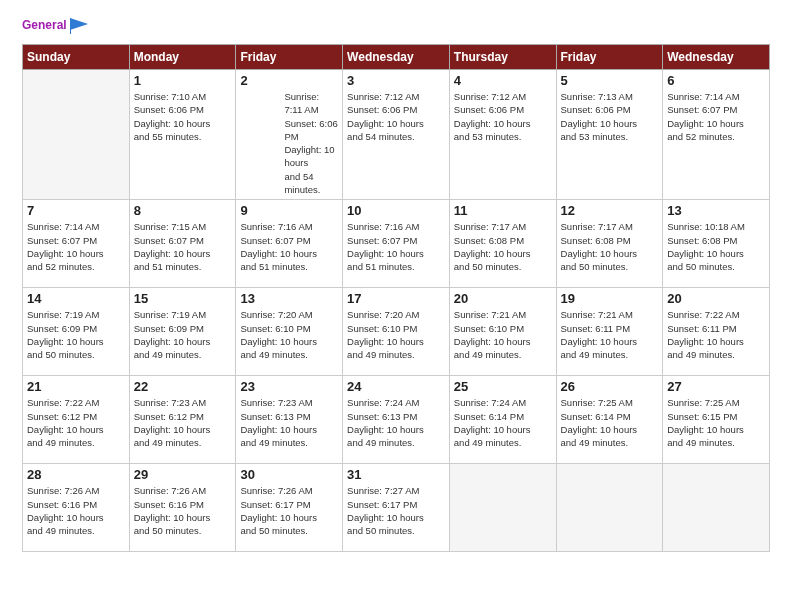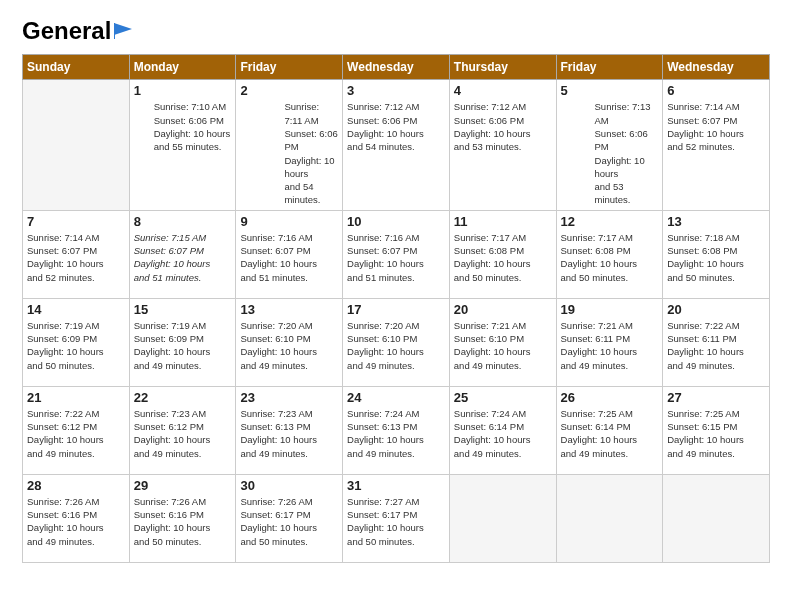--- a/index.html
+++ b/index.html
@@ -34,21 +34,21 @@
     .location {
       font-size: 16px;
       color: #444;
     }
     .calendar {
       width: 100%;
       border-collapse: collapse;
       table-layout: fixed;
     }
     .calendar th {
-      background: #a16207;
+      background: #7f1d1d;
       color: #fff;
       font-size: 12px;
       font-weight: bold;
       padding: 5px 4px;
       text-align: left;
       border: 1px solid #aaa;
     }
     .calendar td {
       border: 1px solid #ccc;
       vertical-align: top;
@@ -80,21 +80,21 @@
   </style>
 </head>
 <body>
 
 <div class="page">
   <div class="header">
     <div class="logo-wrapper">
         <div style="display: flex; align-items: center;">
           <div style="display: flex; flex-direction: column; line-height: 1.1;">
             <div style="display: flex; align-items: center;">
-              <span style="font-family: Arial, sans-serif; font-weight: bold; font-size: 24px; color: #000000;">General</span>
+              <span style="font-family: Arial, sans-serif; font-weight: bold; font-size: 12px; color: #a21caf;">General</span>
               <svg width="20" height="16" viewBox="0 0 20 16" style="margin-left: 3px;">
                 <polygon points="0,0 18,6 0,12" fill="#2e7bd4"></polygon>
                 <line x1="0" y1="0" x2="0" y2="16" stroke="#2e7bd4" stroke-width="2"></line>
               </svg>
             </div>
           </div>
         </div>
       </div>
     <div class="title-block">
       <div class="month-title"></div>
@@ -112,21 +112,21 @@
           <th>Thursday</th>
           <th>Friday</th>
           <th>Wednesday</th>
         </tr>
     </thead>
     <tbody id="calendar-body">
     <tr>
           <td class="empty"></td>
           <td>
             <span class="day-number">1</span>
-            <div class="cell-info" style="white-space: pre-line; margin-left: 20px;">Sunrise: 7:10 AM
+            <div class="cell-info" style="white-space: pre-line;">Sunrise: 7:10 AM
 Sunset: 6:06 PM
 Daylight: 10 hours
 and 55 minutes.</div>
           </td>
           <td>
             <span class="day-number">2</span>
             <div class="cell-info" style="white-space: pre-line; margin-left: 44px;">Sunrise: 7:11 AM
 Sunset: 6:06 PM
 Daylight: 10 hours
 and 54 minutes.</div>
@@ -140,21 +140,21 @@
           </td>
           <td>
             <span class="day-number">4</span>
             <div class="cell-info" style="white-space: pre-line;">Sunrise: 7:12 AM
 Sunset: 6:06 PM
 Daylight: 10 hours
 and 53 minutes.</div>
           </td>
           <td>
             <span class="day-number">5</span>
-            <div class="cell-info" style="white-space: pre-line; margin-left: 34px;">Sunrise: 7:13 AM
+            <div class="cell-info" style="white-space: pre-line;">Sunrise: 7:13 AM
 Sunset: 6:06 PM
 Daylight: 10 hours
 and 53 minutes.</div>
           </td>
           <td>
             <span class="day-number">6</span>
             <div class="cell-info" style="white-space: pre-line;">Sunrise: 7:14 AM
 Sunset: 6:07 PM
 Daylight: 10 hours
 and 52 minutes.</div>
@@ -163,21 +163,21 @@
         <tr>
           <td>
             <span class="day-number">7</span>
             <div class="cell-info" style="white-space: pre-line;">Sunrise: 7:14 AM
 Sunset: 6:07 PM
 Daylight: 10 hours
 and 52 minutes.</div>
           </td>
           <td>
             <span class="day-number">8</span>
-            <div class="cell-info" style="white-space: pre-line; font-style: italic;">Sunrise: 7:15 AM
+            <div class="cell-info" style="white-space: pre-line;">Sunrise: 7:15 AM
 Sunset: 6:07 PM
 Daylight: 10 hours
 and 51 minutes.</div>
           </td>
           <td>
             <span class="day-number">9</span>
             <div class="cell-info" style="white-space: pre-line;">Sunrise: 7:16 AM
 Sunset: 6:07 PM
 Daylight: 10 hours
 and 51 minutes.</div>
@@ -198,21 +198,21 @@
           </td>
           <td>
             <span class="day-number">12</span>
             <div class="cell-info" style="white-space: pre-line;">Sunrise: 7:17 AM
 Sunset: 6:08 PM
 Daylight: 10 hours
 and 50 minutes.</div>
           </td>
           <td>
             <span class="day-number">13</span>
-            <div class="cell-info" style="white-space: pre-line;">Sunrise: 7:18 AM
+            <div class="cell-info" style="white-space: pre-line;">Sunrise: 10:18 AM
 Sunset: 6:08 PM
 Daylight: 10 hours
 and 50 minutes.</div>
           </td>
         </tr>
         <tr>
           <td>
             <span class="day-number">14</span>
             <div class="cell-info" style="white-space: pre-line;">Sunrise: 7:19 AM
 Sunset: 6:09 PM

